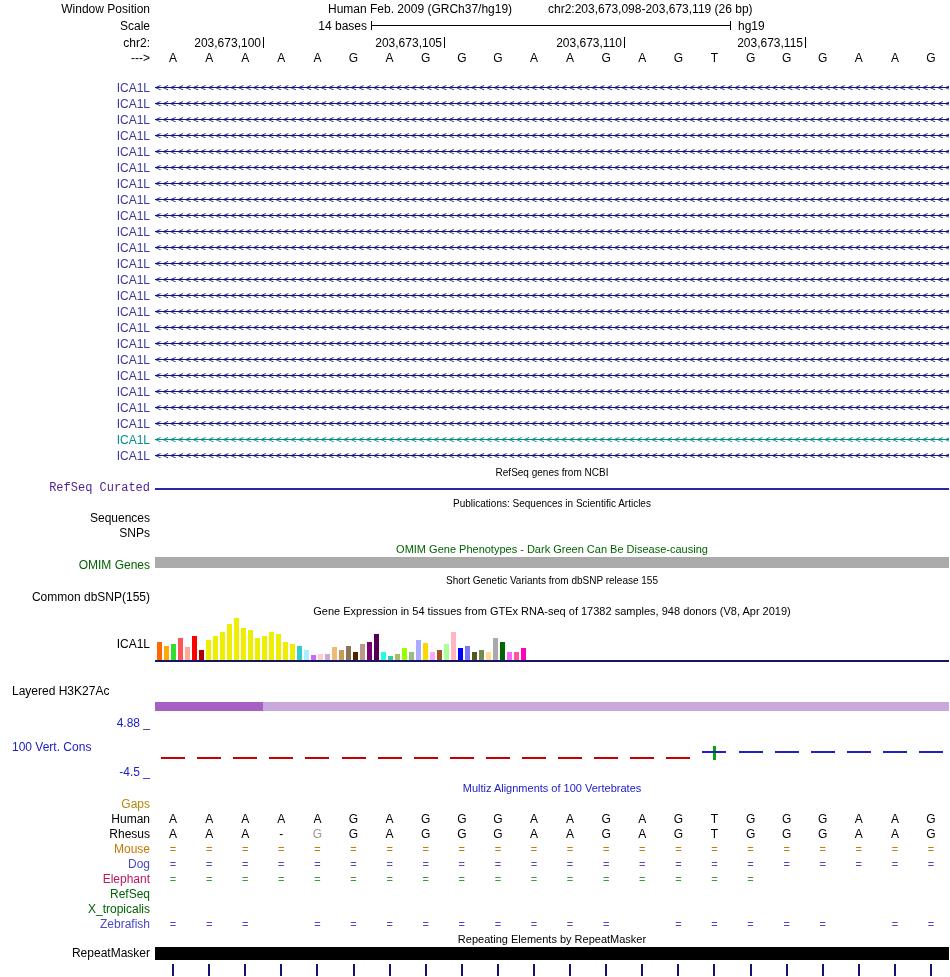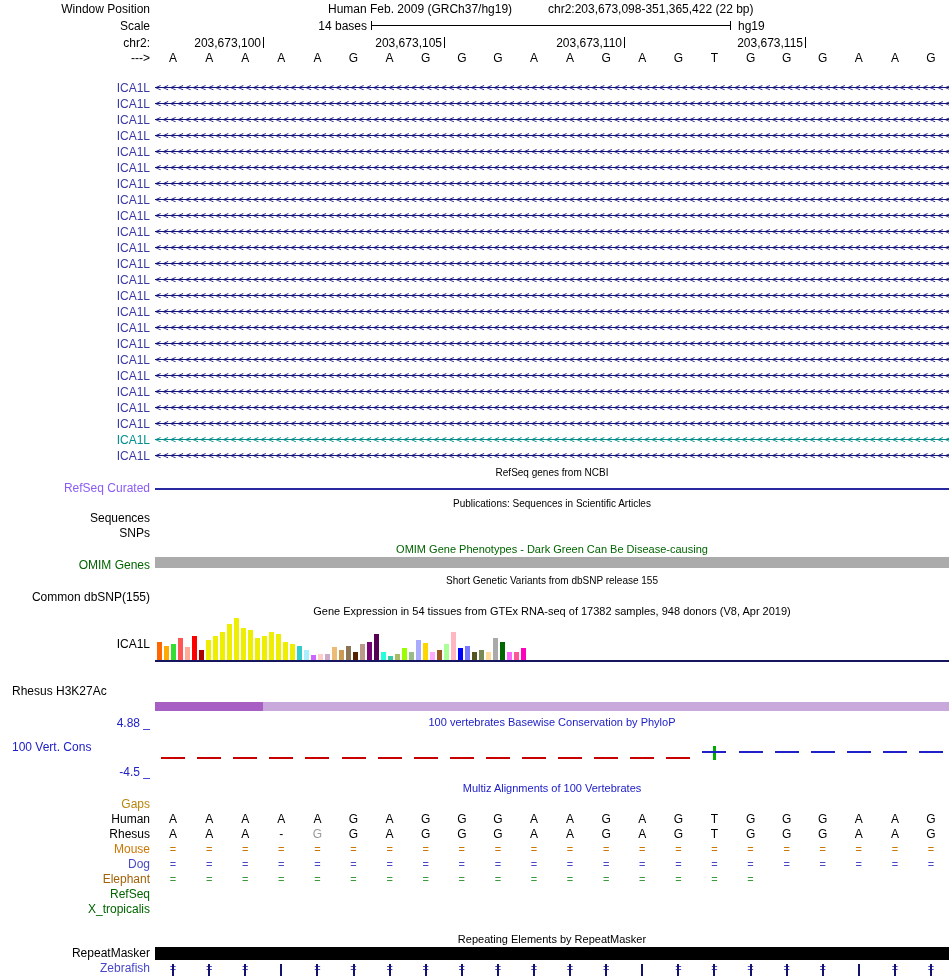--- a/index.html
+++ b/index.html
@@ -9,21 +9,21 @@
 
   .side-label { position:absolute; left:0; width:150px; text-align:right;
                 font-size:12px; line-height:14px; color:#000; white-space:nowrap; }
   .side-label-left { position:absolute; left:12px; font-size:12px; line-height:14px; color:#000; white-space:nowrap; }
 
   .title { position:absolute; left:155px; width:794px; text-align:center;
            font-size:11px; line-height:13px; color:#000; white-space:nowrap; }
   .small-title { font-size:10px; }
   .blue-txt { color:#2020C8; }
   .green-txt { color:#006400; }
-  .navy-txt { color:#8b5cf6; }
+  .navy-txt { color:#4c1d95;font-family:Liberation Mono, monospace; }
 
   .seq-row { position:absolute; left:155px; width:794px; display:flex; height:14px; }
   .seq-cell { flex:1; text-align:center; font-size:12px; line-height:14px; }
 
   .gc-row   { position:absolute; left:0; width:950px; height:16px; }
   .gc-label { position:absolute; left:0; width:150px; text-align:right; font-size:12px; line-height:16px; }
   .gc-arrows{ position:absolute; left:155px; width:794px; height:16px; overflow:hidden;
               font-family:"DejaVu Sans Mono", monospace; font-size:10px; line-height:16px;
               letter-spacing:1.5px; white-space:nowrap;
               background:linear-gradient(to bottom, transparent 7px, currentColor 7px, currentColor 8px, transparent 8px); }
@@ -48,21 +48,21 @@
 
   .repeat-bar { position:absolute; left:155px; top:947px; width:794px; height:13px; background:#000; }
 </style>
 </head>
 <body>
 
 <div id="browser">
 
   <div class="side-label" style="top:2px">Window Position</div>
   <div style="position:absolute;left:328px;top:2px;font-size:12px;white-space:nowrap">Human Feb. 2009 (GRCh37/hg19)</div>
-  <div style="position:absolute;left:548px;top:2px;font-size:12px;white-space:nowrap">chr2:203,673,098-351,365,422 (22 bp)</div>
+  <div style="position:absolute;left:548px;top:2px;font-size:12px;white-space:nowrap">chr2:203,673,098-203,673,119 (26 bp)</div>
 
   <div class="side-label" style="top:19px">Scale</div>
   <div style="position:absolute;left:155px;top:19px;width:212px;text-align:right;font-size:12px">14 bases</div>
   <div class="scale-line"></div>
   <div class="scale-tick" style="left:371px"></div>
   <div class="scale-tick" style="left:730px"></div>
   <div style="position:absolute;left:738px;top:19px;font-size:12px">hg19</div>
 
   <div class="side-label" style="top:36px">chr2:</div>
   <div>
@@ -268,26 +268,25 @@
       <div class="gtex-bar" style="height: 10px; background: rgb(119, 136, 85);"></div>
       <div class="gtex-bar" style="height: 8px; background: rgb(255, 221, 153);"></div>
       <div class="gtex-bar" style="height: 22px; background: rgb(170, 170, 170);"></div>
       <div class="gtex-bar" style="height: 18px; background: rgb(0, 102, 0);"></div>
       <div class="gtex-bar" style="height: 8px; background: rgb(255, 102, 255);"></div>
       <div class="gtex-bar" style="height: 8px; background: rgb(255, 85, 153);"></div>
       <div class="gtex-bar" style="height: 12px; background: rgb(255, 0, 187);"></div>
     </div>
   <div class="gtex-baseline"></div>
 
-  <div class="side-label-left" style="top:684px">Rhesus H3K27Ac</div>
+  <div class="side-label-left" style="top:684px">Layered H3K27Ac</div>
   <div class="h3k-bar-light"></div>
   <div class="h3k-bar-dark"></div>
 
   <div class="side-label blue-txt" style="top:716px">4.88 _</div>
-  <div class="title blue-txt" style="top:716px">100 vertebrates Basewise Conservation by PhyloP</div>
   <div class="side-label-left blue-txt" style="top:740px">100 Vert. Cons</div>
   <div class="side-label blue-txt" style="top:765px">-4.5 _</div>
   <div>
       <div style="position: absolute; left: 161.045px; top: 757px; width: 24px; height: 2px; background: rgb(200, 0, 0);"></div>
       <div style="position: absolute; left: 197.136px; top: 757px; width: 24px; height: 2px; background: rgb(200, 0, 0);"></div>
       <div style="position: absolute; left: 233.227px; top: 757px; width: 24px; height: 2px; background: rgb(200, 0, 0);"></div>
       <div style="position: absolute; left: 269.318px; top: 757px; width: 24px; height: 2px; background: rgb(200, 0, 0);"></div>
       <div style="position: absolute; left: 305.409px; top: 757px; width: 24px; height: 2px; background: rgb(200, 0, 0);"></div>
       <div style="position: absolute; left: 341.5px; top: 757px; width: 24px; height: 2px; background: rgb(200, 0, 0);"></div>
       <div style="position: absolute; left: 377.591px; top: 757px; width: 24px; height: 2px; background: rgb(200, 0, 0);"></div>
@@ -416,21 +415,21 @@
           <span class="seq-cell" style="color: rgb(72, 72, 200); font-size: 11px;">=</span>
           <span class="seq-cell" style="color: rgb(72, 72, 200); font-size: 11px;">=</span>
           <span class="seq-cell" style="color: rgb(72, 72, 200); font-size: 11px;">=</span>
           <span class="seq-cell" style="color: rgb(72, 72, 200); font-size: 11px;">=</span>
           <span class="seq-cell" style="color: rgb(72, 72, 200); font-size: 11px;">=</span>
           <span class="seq-cell" style="color: rgb(72, 72, 200); font-size: 11px;">=</span>
           <span class="seq-cell" style="color: rgb(72, 72, 200); font-size: 11px;">=</span>
         </div>
       </div>
       <div class="mz-row" style="top: 872px;">
-        <div class="mz-label" style="color: #a16207;">Elephant</div>
+        <div class="mz-label" style="color: #be185d;">Elephant</div>
         <div class="mz-seq">
           <span class="seq-cell" style="color: rgb(60, 154, 60); font-size: 11px;">=</span>
           <span class="seq-cell" style="color: rgb(60, 154, 60); font-size: 11px;">=</span>
           <span class="seq-cell" style="color: rgb(60, 154, 60); font-size: 11px;">=</span>
           <span class="seq-cell" style="color: rgb(60, 154, 60); font-size: 11px;">=</span>
           <span class="seq-cell" style="color: rgb(60, 154, 60); font-size: 11px;">=</span>
           <span class="seq-cell" style="color: rgb(60, 154, 60); font-size: 11px;">=</span>
           <span class="seq-cell" style="color: rgb(60, 154, 60); font-size: 11px;">=</span>
           <span class="seq-cell" style="color: rgb(60, 154, 60); font-size: 11px;">=</span>
           <span class="seq-cell" style="color: rgb(60, 154, 60); font-size: 11px;">=</span>
@@ -448,21 +447,21 @@
           <span class="seq-cell" style="color: rgb(60, 154, 60);"> </span>
           <span class="seq-cell" style="color: rgb(60, 154, 60);"> </span>
         </div>
       </div>
       <div class="mz-row" style="top: 887px;">
         <div class="mz-label" style="color: rgb(0, 100, 0);">RefSeq</div>
       </div>
       <div class="mz-row" style="top: 902px;">
         <div class="mz-label" style="color: rgb(0, 100, 0);">X_tropicalis</div>
       </div>
-      <div class="mz-row" style="top: 917px; margin-top: 44px;">
+      <div class="mz-row" style="top: 917px;">
         <div class="mz-label" style="color: rgb(72, 72, 200);">Zebrafish</div>
         <div class="mz-seq">
           <span class="seq-cell" style="color: rgb(72, 72, 200); font-size: 11px;">=</span>
           <span class="seq-cell" style="color: rgb(72, 72, 200); font-size: 11px;">=</span>
           <span class="seq-cell" style="color: rgb(72, 72, 200); font-size: 11px;">=</span>
           <span class="seq-cell" style="color: rgb(72, 72, 200);"> </span>
           <span class="seq-cell" style="color: rgb(72, 72, 200); font-size: 11px;">=</span>
           <span class="seq-cell" style="color: rgb(72, 72, 200); font-size: 11px;">=</span>
           <span class="seq-cell" style="color: rgb(72, 72, 200); font-size: 11px;">=</span>
           <span class="seq-cell" style="color: rgb(72, 72, 200); font-size: 11px;">=</span>

